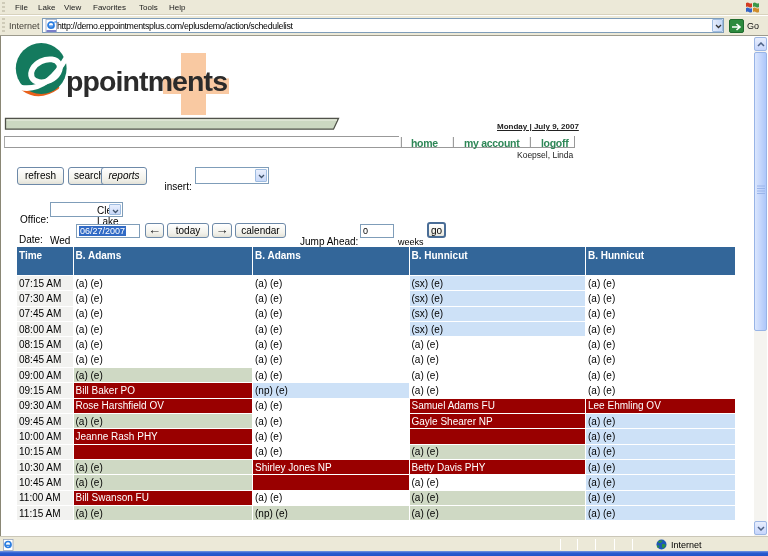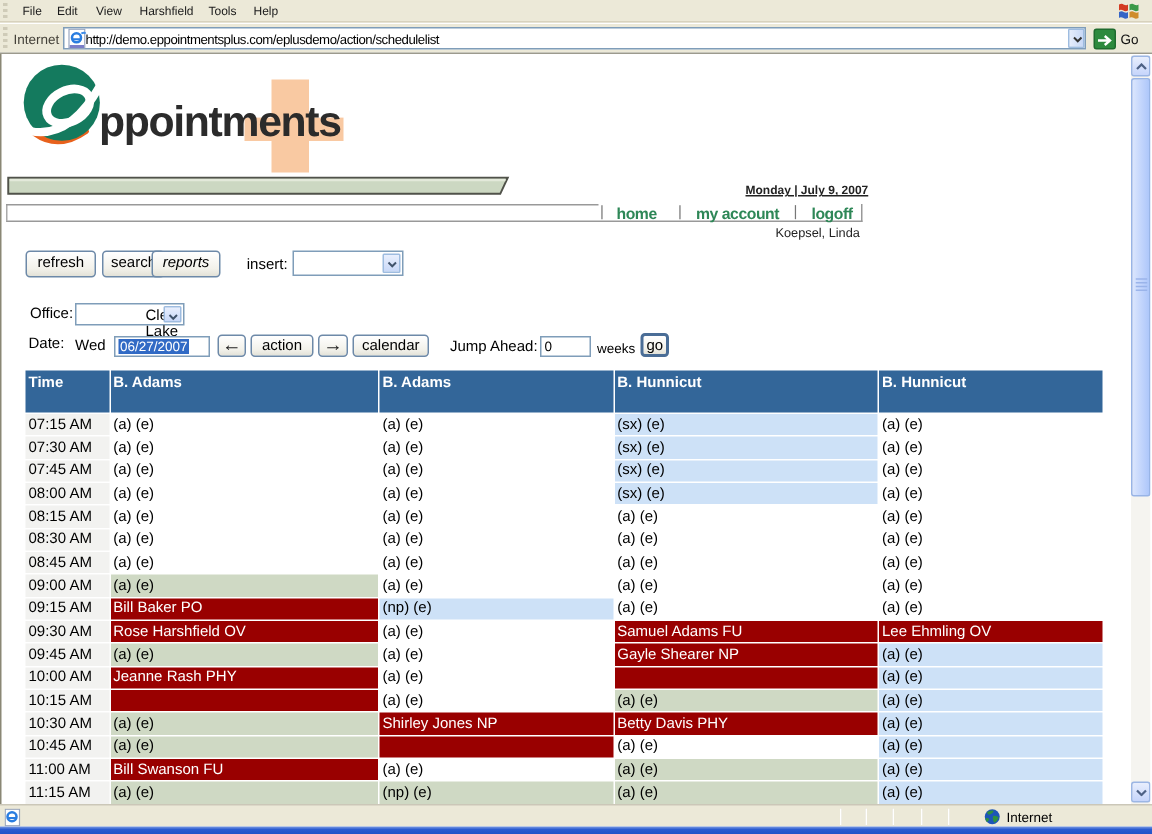--- a/index.html
+++ b/index.html
@@ -40,21 +40,21 @@
   #monday { position:absolute; left:497px; top:122px; font-size:8px; font-weight:bold; color:#222;text-decoration:underline; }
   #linkbox { position:absolute; left:4px; top:136px; width:571px; height:12px;
     border-bottom:1px solid #999; border-right:1px solid #999; border-left:1px solid #aaa; }
   #linktop { position:absolute; left:4px; top:136px; width:395px; height:1px; background:#999; }
   .lsep { position:absolute; top:136px; font-size:10px; color:#777; }
   .lnk { position:absolute; top:137px; font-size:10.5px; font-weight:bold; color:#2e8757; text-decoration:none; letter-spacing:-0.3px; }
   #koepsel { position:absolute; left:517px; top:150px; font-size:8.5px; color:#222; }
   .btn { position:absolute; background:linear-gradient(to bottom,#ffffff,#f2f1ea 70%,#e3e2d8);
     border:1px solid #6d89a8; border-radius:3px; font-size:10px; color:#000;
     text-align:center; font-family:"Liberation Sans",sans-serif; }
-  .lbl { position:absolute; font-size:10px; color:#000; }
+  .lbl { position:absolute; font-size:10px; color:#000;margin-top:10px; }
   .inp { position:absolute; background:#fff; border:1px solid #7f9db9; font-size:9px; }
   .comboarrow { position:absolute; right:1px; top:1px; bottom:1px; width:12px; border-radius:1px;
     background:linear-gradient(to bottom,#e9effd,#c8d8f8); border:1px solid #9ebce0; }
   .chev { position:absolute; left:2px; top:4px; }
   
   #sched { position:absolute; left:16px; top:246px; border-collapse:separate; border-spacing:1px;
     table-layout:fixed; width:719px; }
   #sched th { background:#336699; color:#fff; font-size:10px; font-weight:bold;
     text-align:left; padding:0 0 12px 2px; height:28px; font-family:"Liberation Sans",sans-serif;}
   #sched td { font-size:10px; color:#000; padding:0 0 0 2px; height:14.33px;
@@ -64,23 +64,23 @@
   td.b { background:#cde1f7; }
   td.g { background:#cfd9c4; }
   td.r { background:#990000; color:#fff !important; }
 </style>
 </head>
 <body>
 
 <div id="menubar">
   <div class="grip"></div>
   <span class="mi" style="left:15px;">File</span>
-  <span class="mi" style="left:38px;">Edit</span>
+  <span class="mi" style="left:38px;">Lake</span>
   <span class="mi" style="left:64px;">View</span>
-  <span class="mi" style="left:93px;">Harshfield</span>
+  <span class="mi" style="left:93px;">Favorites</span>
   <span class="mi" style="left:139px;">Tools</span>
   <span class="mi" style="left:169px;">Help</span>
 </div>
 
 <div id="addrbar">
   <div class="grip"></div>
   <span id="addrlabel">Internet</span>
 </div>
 <div id="addrinput"></div>
 <svg class="abs" style="left:45px; top:19px;" width="13" height="14" viewBox="0 0 13 14">
@@ -158,21 +158,21 @@
         <path d="M1 1 L3.5 3.5 L6 1" fill="none" stroke="#40536b" stroke-width="1.3"></path>
       </svg>
     </div>
 </div>
 <span class="lbl" style="left:19px; top:223.5px;">Date:</span>
 <span class="lbl" style="left:50px; top:225px;">Wed</span>
 <div class="inp" style="left:76px; top:224px; width:64px; height:14px;">
   <span style="position:absolute;left:2px;top:1px;background:#316ac5;color:#fff;font-size:9px;padding:0 1px;">06/27/2007</span>
 </div>
 <div class="btn" style="left:145px; top:223px; width:19px; height:15px; line-height:11px; font-size:13px; color:#222;">←</div>
-<div class="btn" style="left:167px; top:223px; width:42px; height:15px; line-height:13px;">action</div>
+<div class="btn" style="left:167px; top:223px; width:42px; height:15px; line-height:13px;">today</div>
 <div class="btn" style="left:212px; top:223px; width:20px; height:15px; line-height:11px; font-size:13px; color:#222;">→</div>
 <div class="btn" style="left:235px; top:223px; width:51px; height:15px; line-height:13px;">calendar</div>
 <span class="lbl" style="left:300px; top:226px;">Jump Ahead:</span>
 <div class="inp" style="left:360px; top:224px; width:34px; height:14px;">
   <span style="position:absolute;left:2px;top:1px;font-size:9px;">0</span>
 </div>
 <span class="lbl" style="left:398px; top:226.5px; font-size:9px;">weeks</span>
 <div class="btn" style="left:427px; top:222px; width:19px; height:16px; line-height:14px; border-width:2px; border-color:#4a6d96;">go</div>
 
 <table id="sched">
@@ -214,27 +214,20 @@
       </tr>
 <tr>
         <td class="t">08:00 AM</td>
         <td class="w">(a) (e)</td>
         <td class="w">(a) (e)</td>
         <td class="b">(sx) (e)</td>
         <td class="w">(a) (e)</td>
       </tr>
 <tr>
         <td class="t">08:15 AM</td>
-        <td class="w">(a) (e)</td>
-        <td class="w">(a) (e)</td>
-        <td class="w">(a) (e)</td>
-        <td class="w">(a) (e)</td>
-      </tr>
-<tr>
-        <td class="t">08:30 AM</td>
         <td class="w">(a) (e)</td>
         <td class="w">(a) (e)</td>
         <td class="w">(a) (e)</td>
         <td class="w">(a) (e)</td>
       </tr>
 <tr>
         <td class="t">08:45 AM</td>
         <td class="w">(a) (e)</td>
         <td class="w">(a) (e)</td>
         <td class="w">(a) (e)</td>

